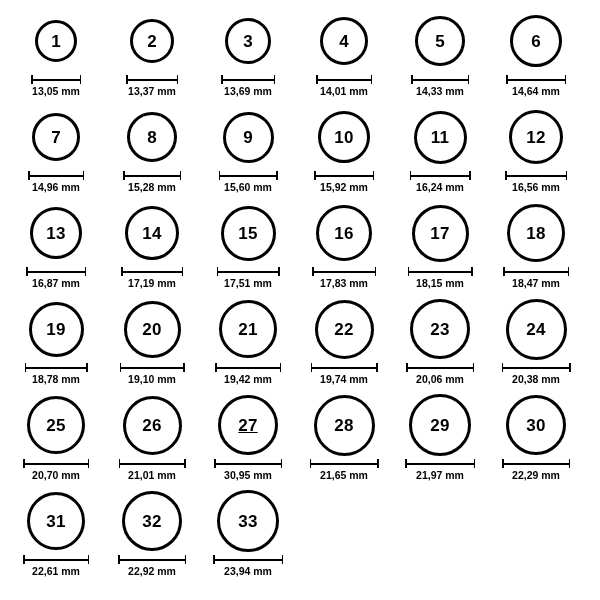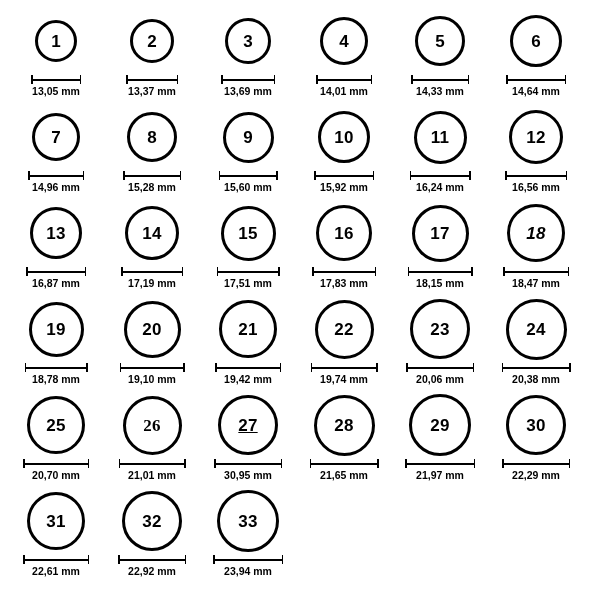--- a/index.html
+++ b/index.html
@@ -315,21 +315,21 @@
         </div>
         <div class="dim-line" style="width: 65px;">
           <div class="bar"></div>
           <div class="tick-left"></div>
           <div class="tick-right"></div>
         </div>
         <div class="dim-label">18,15 mm</div>
       </div>
       <div class="ring-cell">
         <div class="ring-circle-wrap">
-          <div class="ring-circle" style="width: 58px; height: 58px; font-style: italic;">
+          <div class="ring-circle" style="width: 58px; height: 58px;">
             <span class="ring-number">18</span>
           </div>
         </div>
         <div class="dim-line" style="width: 66px;">
           <div class="bar"></div>
           <div class="tick-left"></div>
           <div class="tick-right"></div>
         </div>
         <div class="dim-label">18,47 mm</div>
       </div>
@@ -423,21 +423,21 @@
         </div>
         <div class="dim-line" style="width: 66px;">
           <div class="bar"></div>
           <div class="tick-left"></div>
           <div class="tick-right"></div>
         </div>
         <div class="dim-label">20,70 mm</div>
       </div>
       <div class="ring-cell">
         <div class="ring-circle-wrap">
-          <div class="ring-circle" style="width: 59px; height: 59px; font-family: Liberation Serif, serif;">
+          <div class="ring-circle" style="width: 59px; height: 59px;">
             <span class="ring-number">26</span>
           </div>
         </div>
         <div class="dim-line" style="width: 67px;">
           <div class="bar"></div>
           <div class="tick-left"></div>
           <div class="tick-right"></div>
         </div>
         <div class="dim-label">21,01 mm</div>
       </div>

